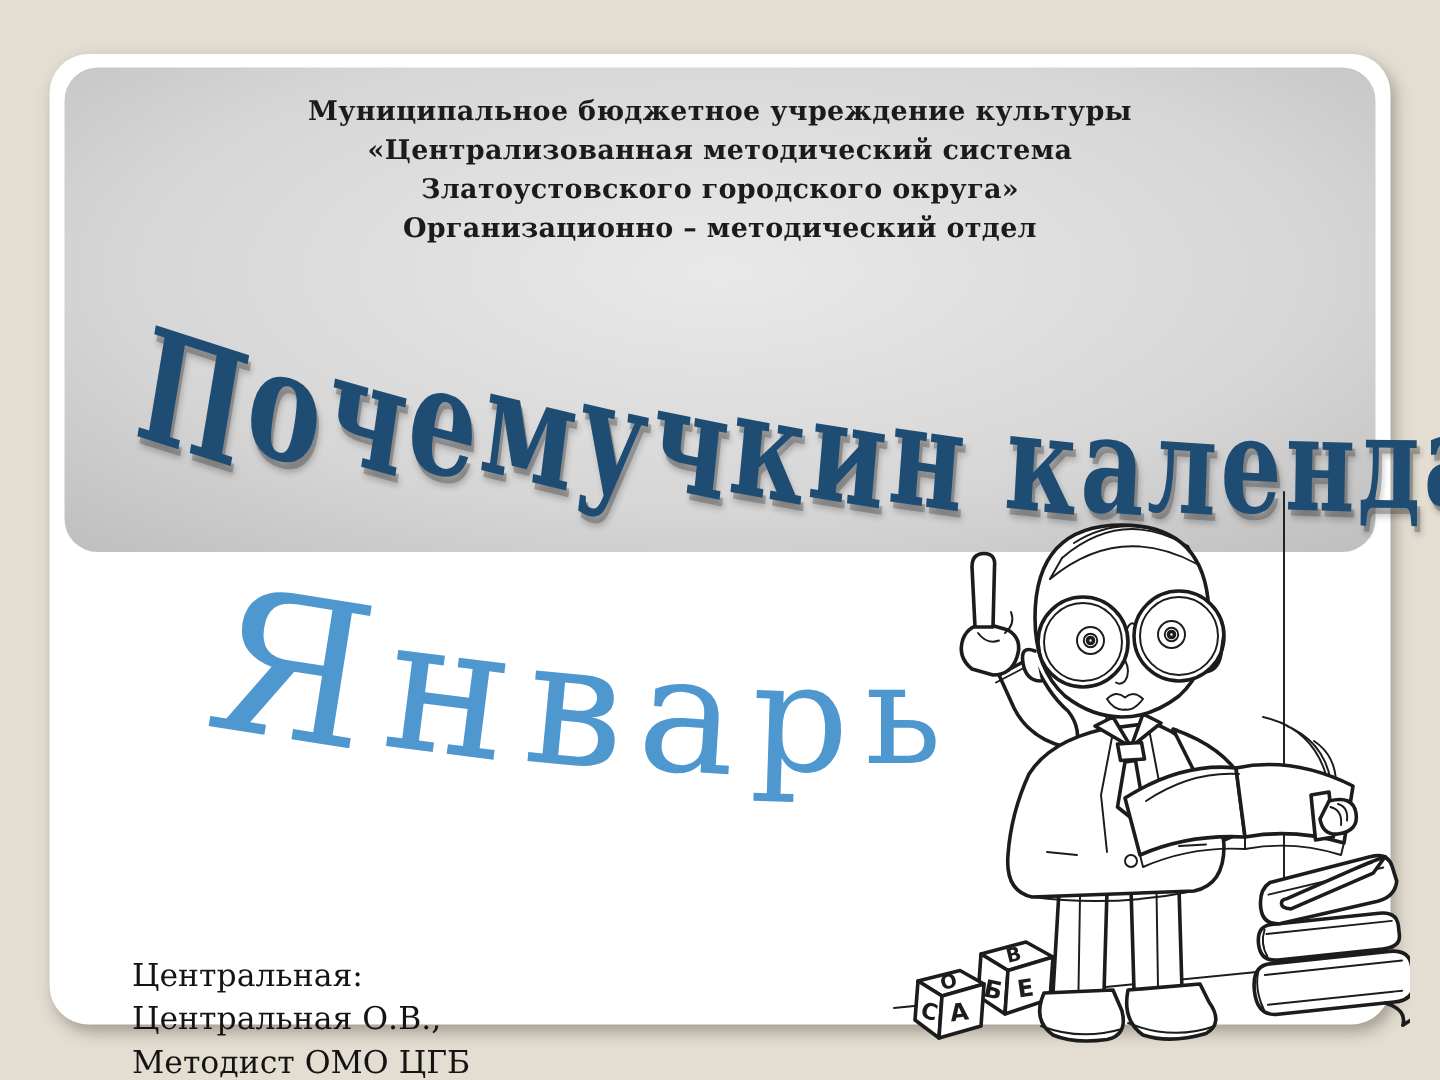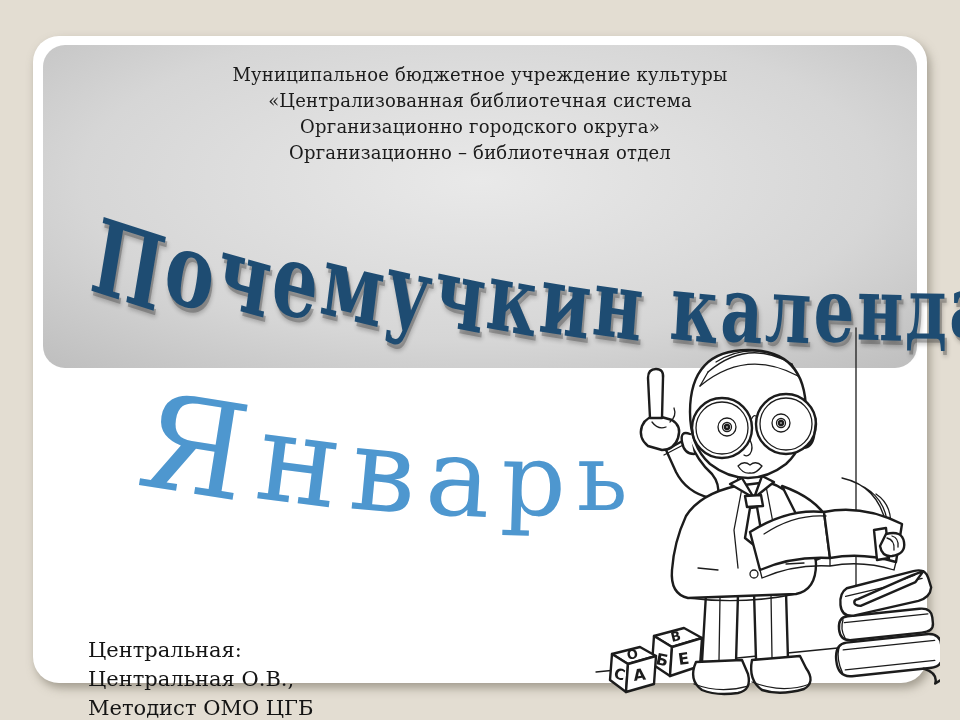--- a/index.html
+++ b/index.html
@@ -17,21 +17,21 @@
   }
   .header-box{
     position:absolute;left:10px;top:9px;width:874px;height:323px;
     border-radius:22px;
     background:radial-gradient(ellipse 120% 130% at 50% 42%,
       #e9e9e9 0%, #d6d6d6 38%, #bdbdbd 62%, #a2a2a2 84%, #8f8f8f 100%);
   }
   .header-text{
     position:absolute;left:0;right:0;top:17px;
     text-align:center;color:#1b1b1b;
-    font-size:18px;line-height:26px;font-weight:400;
+    font-size:18px;line-height:26px;font-weight:700;
     letter-spacing:0.2px;
   }
   .wordart{position:absolute;white-space:nowrap;transform-origin:left top;}
   .wordart span{display:inline-block;line-height:1;}
   .title-art{
     left:60px;top:178px;
     font-weight:700;color:#1e4c72;
     transform:scaleX(0.72);
     letter-spacing:3px;
   }
@@ -59,23 +59,23 @@
 </style>
 </head>
 <body>
 
 <div class="stage">
   <div class="slide">
 
     <div class="header-box">
       <div class="header-text">
         <div>Муниципальное бюджетное учреждение культуры</div>
-        <div>«Централизованная библиотечная система</div>
-        <div>Организационно городского округа»</div>
-        <div>Организационно – библиотечная отдел</div>
+        <div>«Централизованная методический система</div>
+        <div>Златоустовского городского округа»</div>
+        <div>Организационно – методический отдел</div>
       </div>
     </div>
 
     <div class="wordart title-art"><span style="font-size: 104px; transform: translateY(0px) rotate(13deg);">П</span><span style="font-size: 102.947px; transform: translateY(4.9px) rotate(12.2deg);">о</span><span style="font-size: 101.895px; transform: translateY(9.8px) rotate(11.4deg);">ч</span><span style="font-size: 100.842px; transform: translateY(14.5px) rotate(10.6deg);">е</span><span style="font-size: 99.7895px; transform: translateY(19px) rotate(9.8deg);">м</span><span style="font-size: 98.7368px; transform: translateY(23.2px) rotate(9.1deg);">у</span><span style="font-size: 97.6842px; transform: translateY(27.1px) rotate(8.3deg);">ч</span><span style="font-size: 96.6316px; transform: translateY(30.5px) rotate(7.5deg);">к</span><span style="font-size: 95.5789px; transform: translateY(33.5px) rotate(6.7deg);">и</span><span style="font-size: 94.5263px; transform: translateY(35.9px) rotate(5.9deg);">н</span><span style="font-size: 93.4737px; transform: translateY(37.8px) rotate(5.1deg);">&nbsp;</span><span style="font-size: 92.4211px; transform: translateY(39.1px) rotate(4.3deg);">к</span><span style="font-size: 91.3684px; transform: translateY(39.9px) rotate(3.5deg);">а</span><span style="font-size: 90.3158px; transform: translateY(40px) rotate(2.7deg);">л</span><span style="font-size: 89.2632px; transform: translateY(39.5px) rotate(1.9deg);">е</span><span style="font-size: 88.2105px; transform: translateY(38.3px) rotate(1.2deg);">н</span><span style="font-size: 87.1579px; transform: translateY(36.6px) rotate(0.4deg);">д</span><span style="font-size: 86.1053px; transform: translateY(34.4px) rotate(-0.4deg);">а</span></div>
 
     <div class="wordart month-art"><span style="font-size: 132px; transform: translateY(0px) rotate(9deg);">Я</span><span style="font-size: 124.4px; transform: translateY(10px) rotate(7.2deg);">н</span><span style="font-size: 116.8px; transform: translateY(17.8px) rotate(5.4deg);">в</span><span style="font-size: 109.2px; transform: translateY(21.7px) rotate(3.6deg);">а</span><span style="font-size: 101.6px; transform: translateY(20.9px) rotate(1.8deg);">р</span><span style="font-size: 94px; transform: translateY(15.6px) rotate(0deg);">ь</span></div>
 
     <div class="footer-text">
       <div>Центральная:</div>
       <div>Центральная О.В.,</div>

